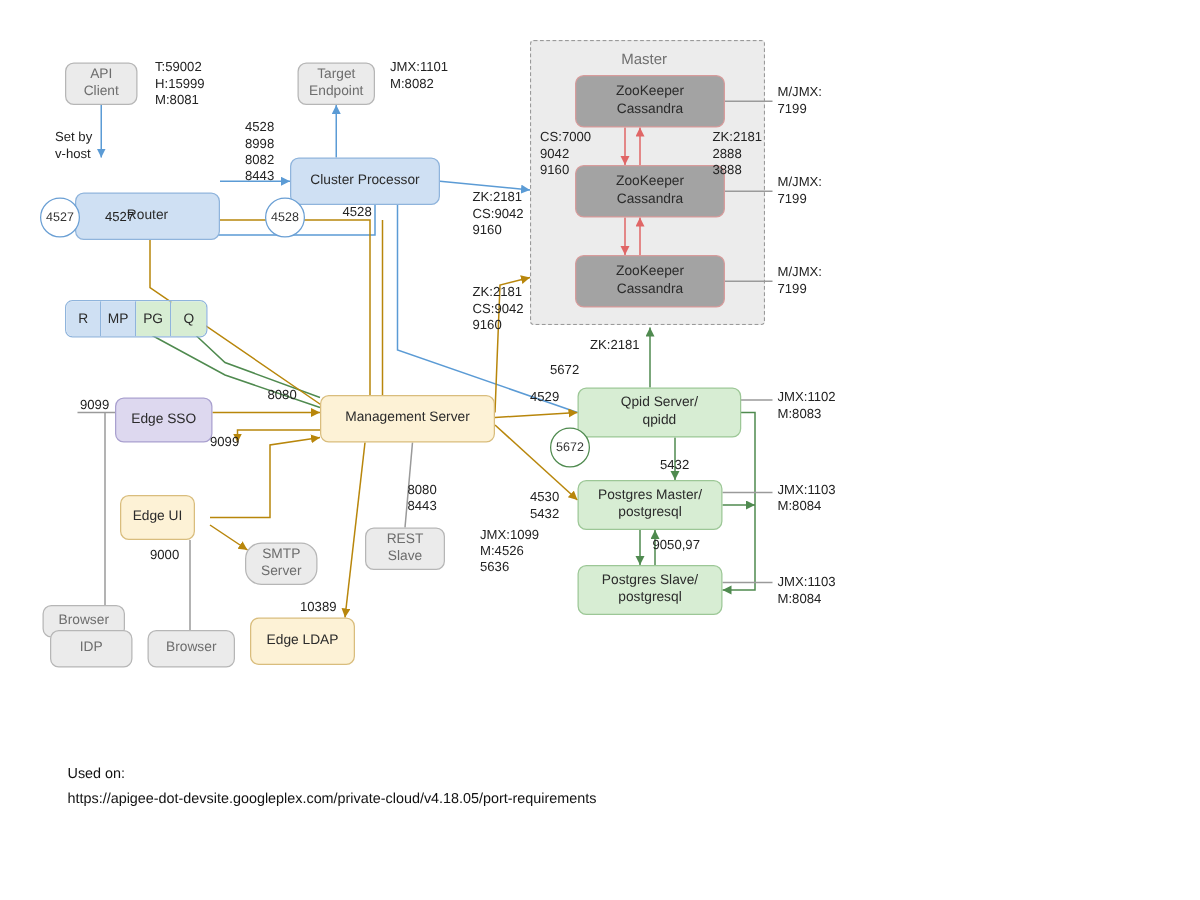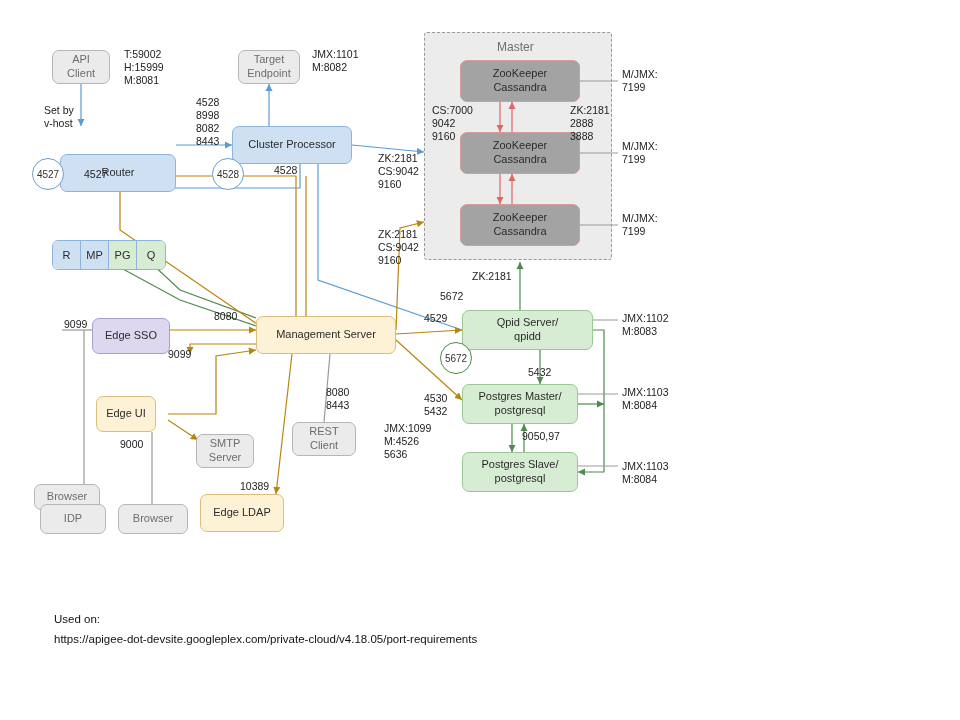--- a/index.html
+++ b/index.html
@@ -166,24 +166,24 @@
 Cassandra</div>
   <div class="node purple" style="left:92px;top:318px;width:78px;height:36px;">Edge SSO</div>
   <div class="node yellow" style="left:96px;top:396px;width:60px;height:36px;">Edge UI</div>
   <div class="node yellow" style="left:256px;top:316px;width:140px;height:38px;">Management Server</div>
   <div class="node green" style="left:462px;top:310px;width:131px;height:40px;">Qpid Server/
 qpidd</div>
   <div class="node green" style="left:462px;top:384px;width:116px;height:40px;">Postgres Master/
 postgresql</div>
   <div class="node green" style="left:462px;top:452px;width:116px;height:40px;">Postgres Slave/
 postgresql</div>
-  <div class="node grey" style="left:196px;top:434px;width:58px;height:34px;">SMTP
+  <div class="node grey" style="left:196px;top:434px;width:58px;height:34px;border-radius:13px;">SMTP
 Server</div>
   <div class="node grey" style="left:292px;top:422px;width:64px;height:34px;">REST
-Client</div>
+Slave</div>
   <div class="node yellow" style="left:200px;top:494px;width:84px;height:38px;">Edge LDAP</div>
   <div class="node grey" style="left:34px;top:484px;width:66px;height:26px;">Browser</div>
   <div class="node grey" style="left:40px;top:504px;width:66px;height:30px;">IDP</div>
   <div class="node grey" style="left:118px;top:504px;width:70px;height:30px;">Browser</div>
 
   <div class="mini" style="left:52px;top:240px;">
     <div class="blue">R</div>
     <div class="blue">MP</div>
     <div class="green">PG</div>
     <div class="green">Q</div>

